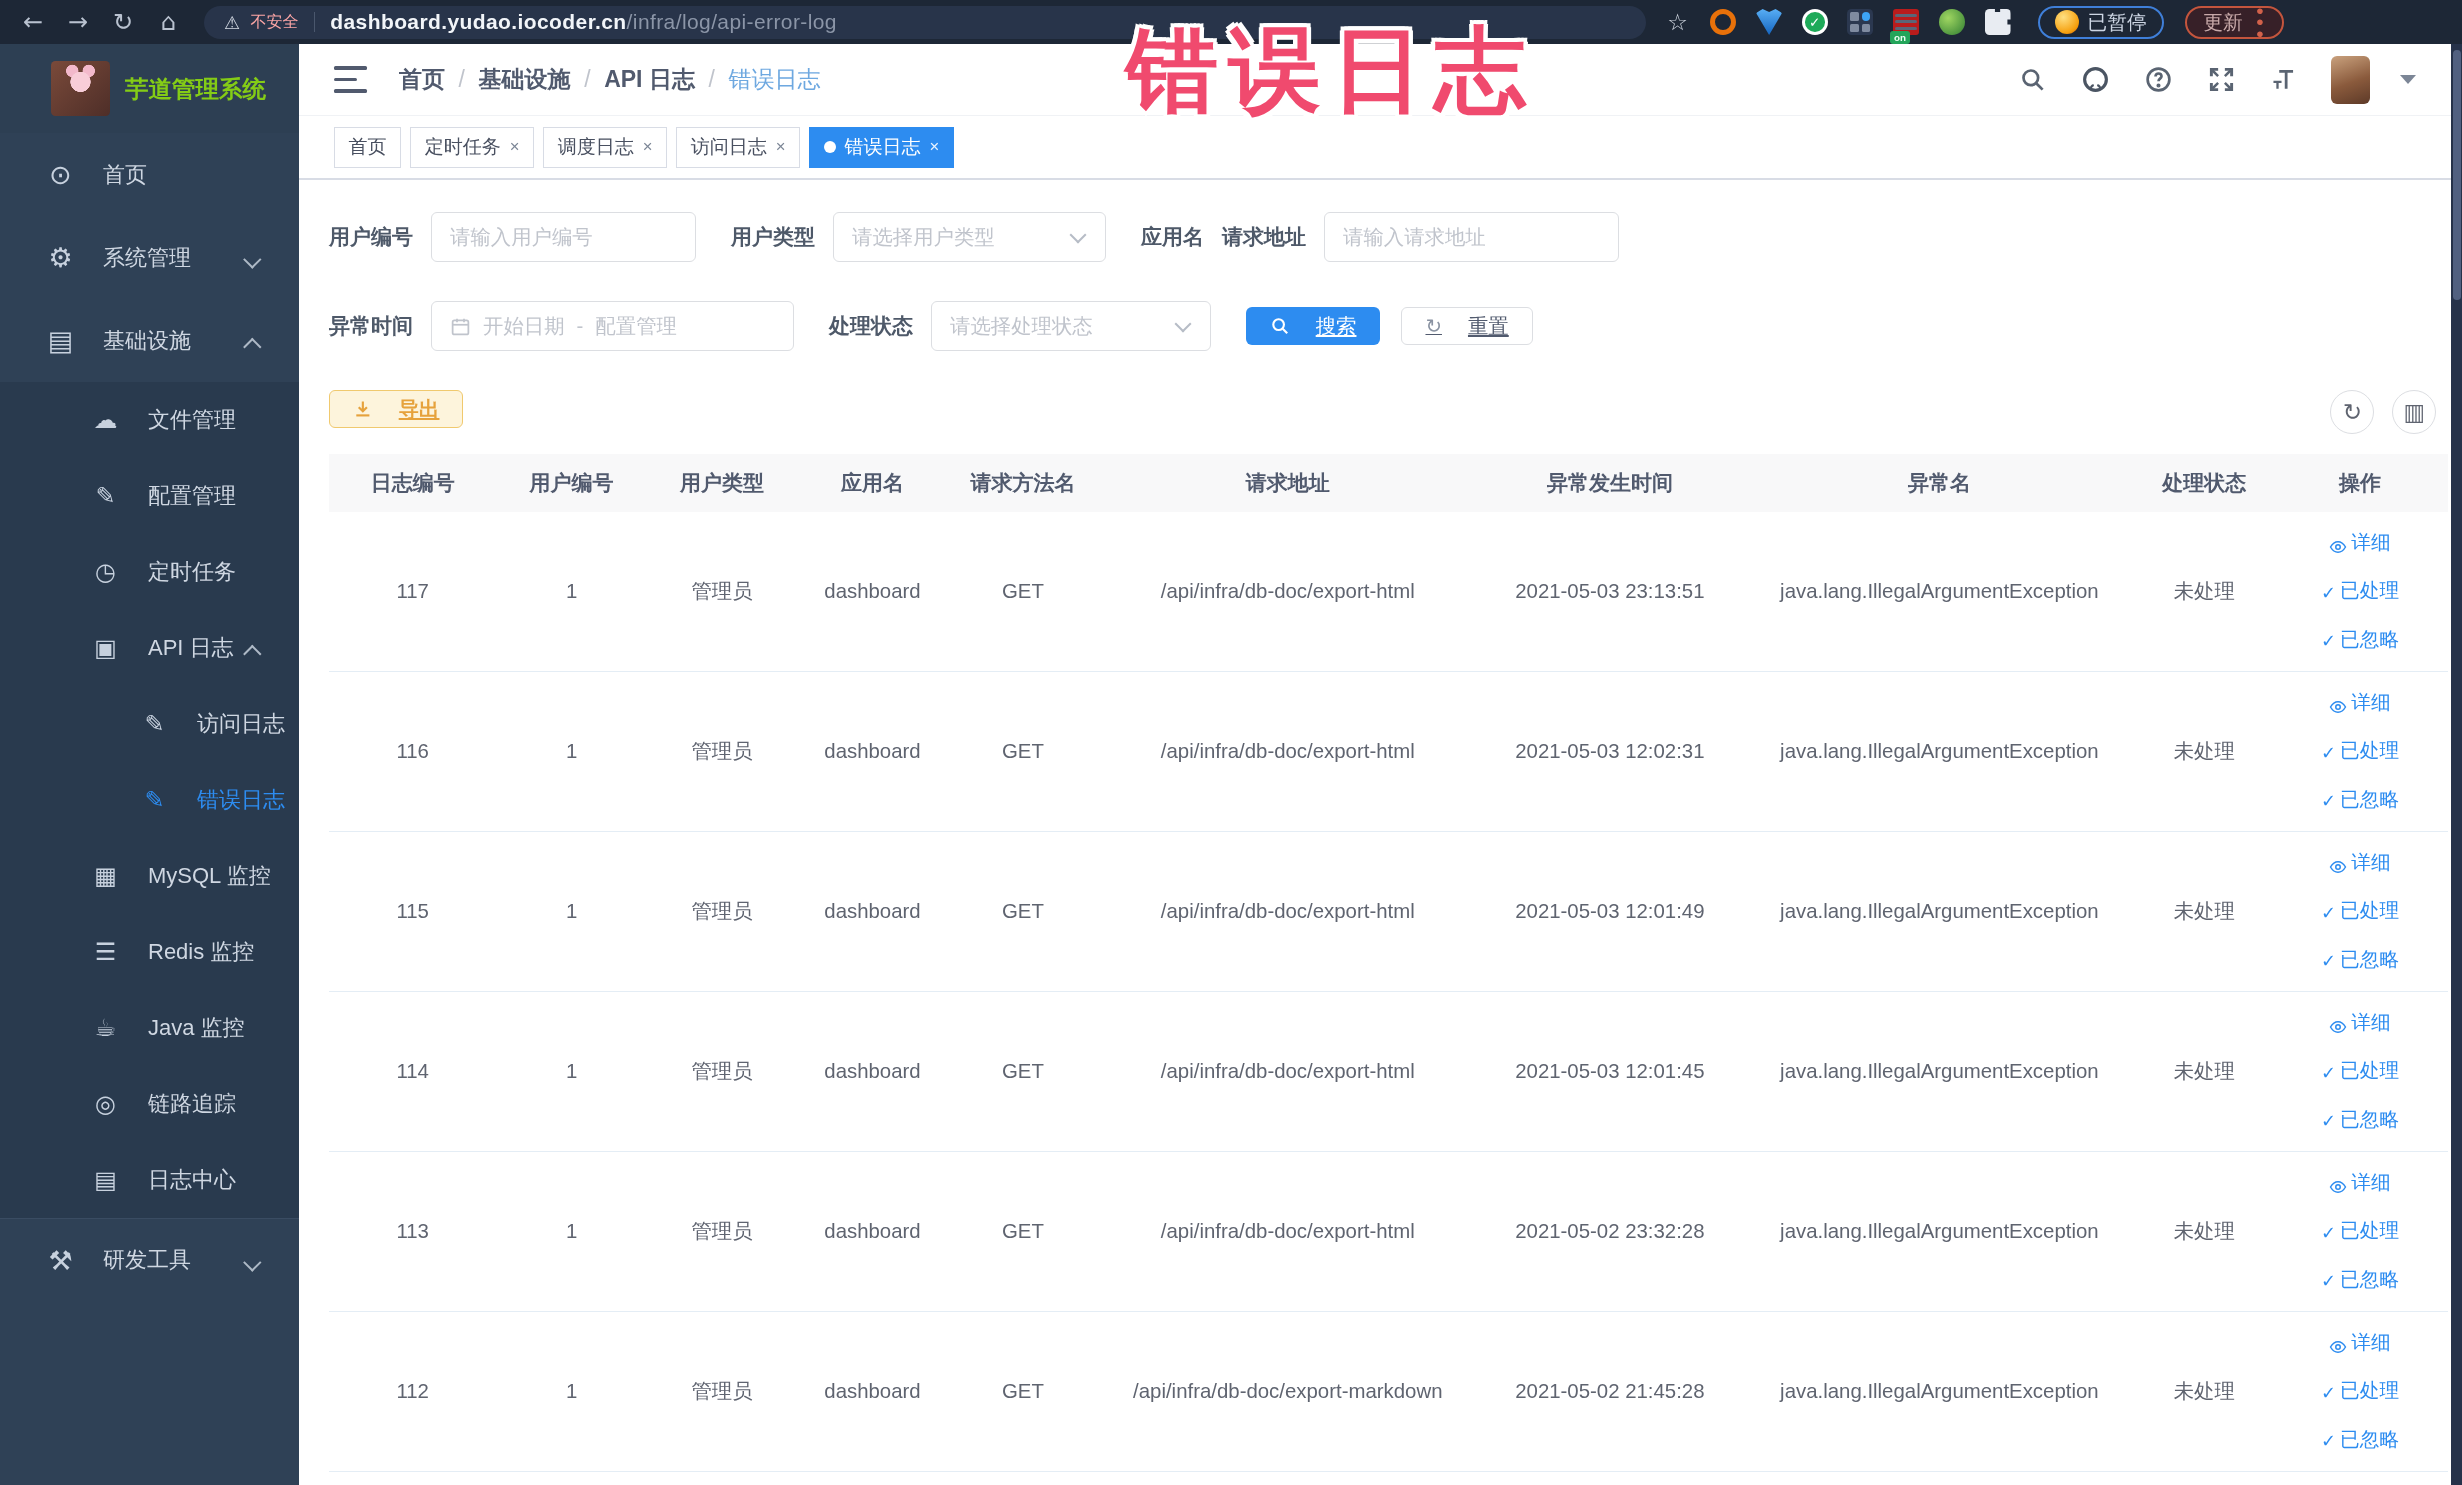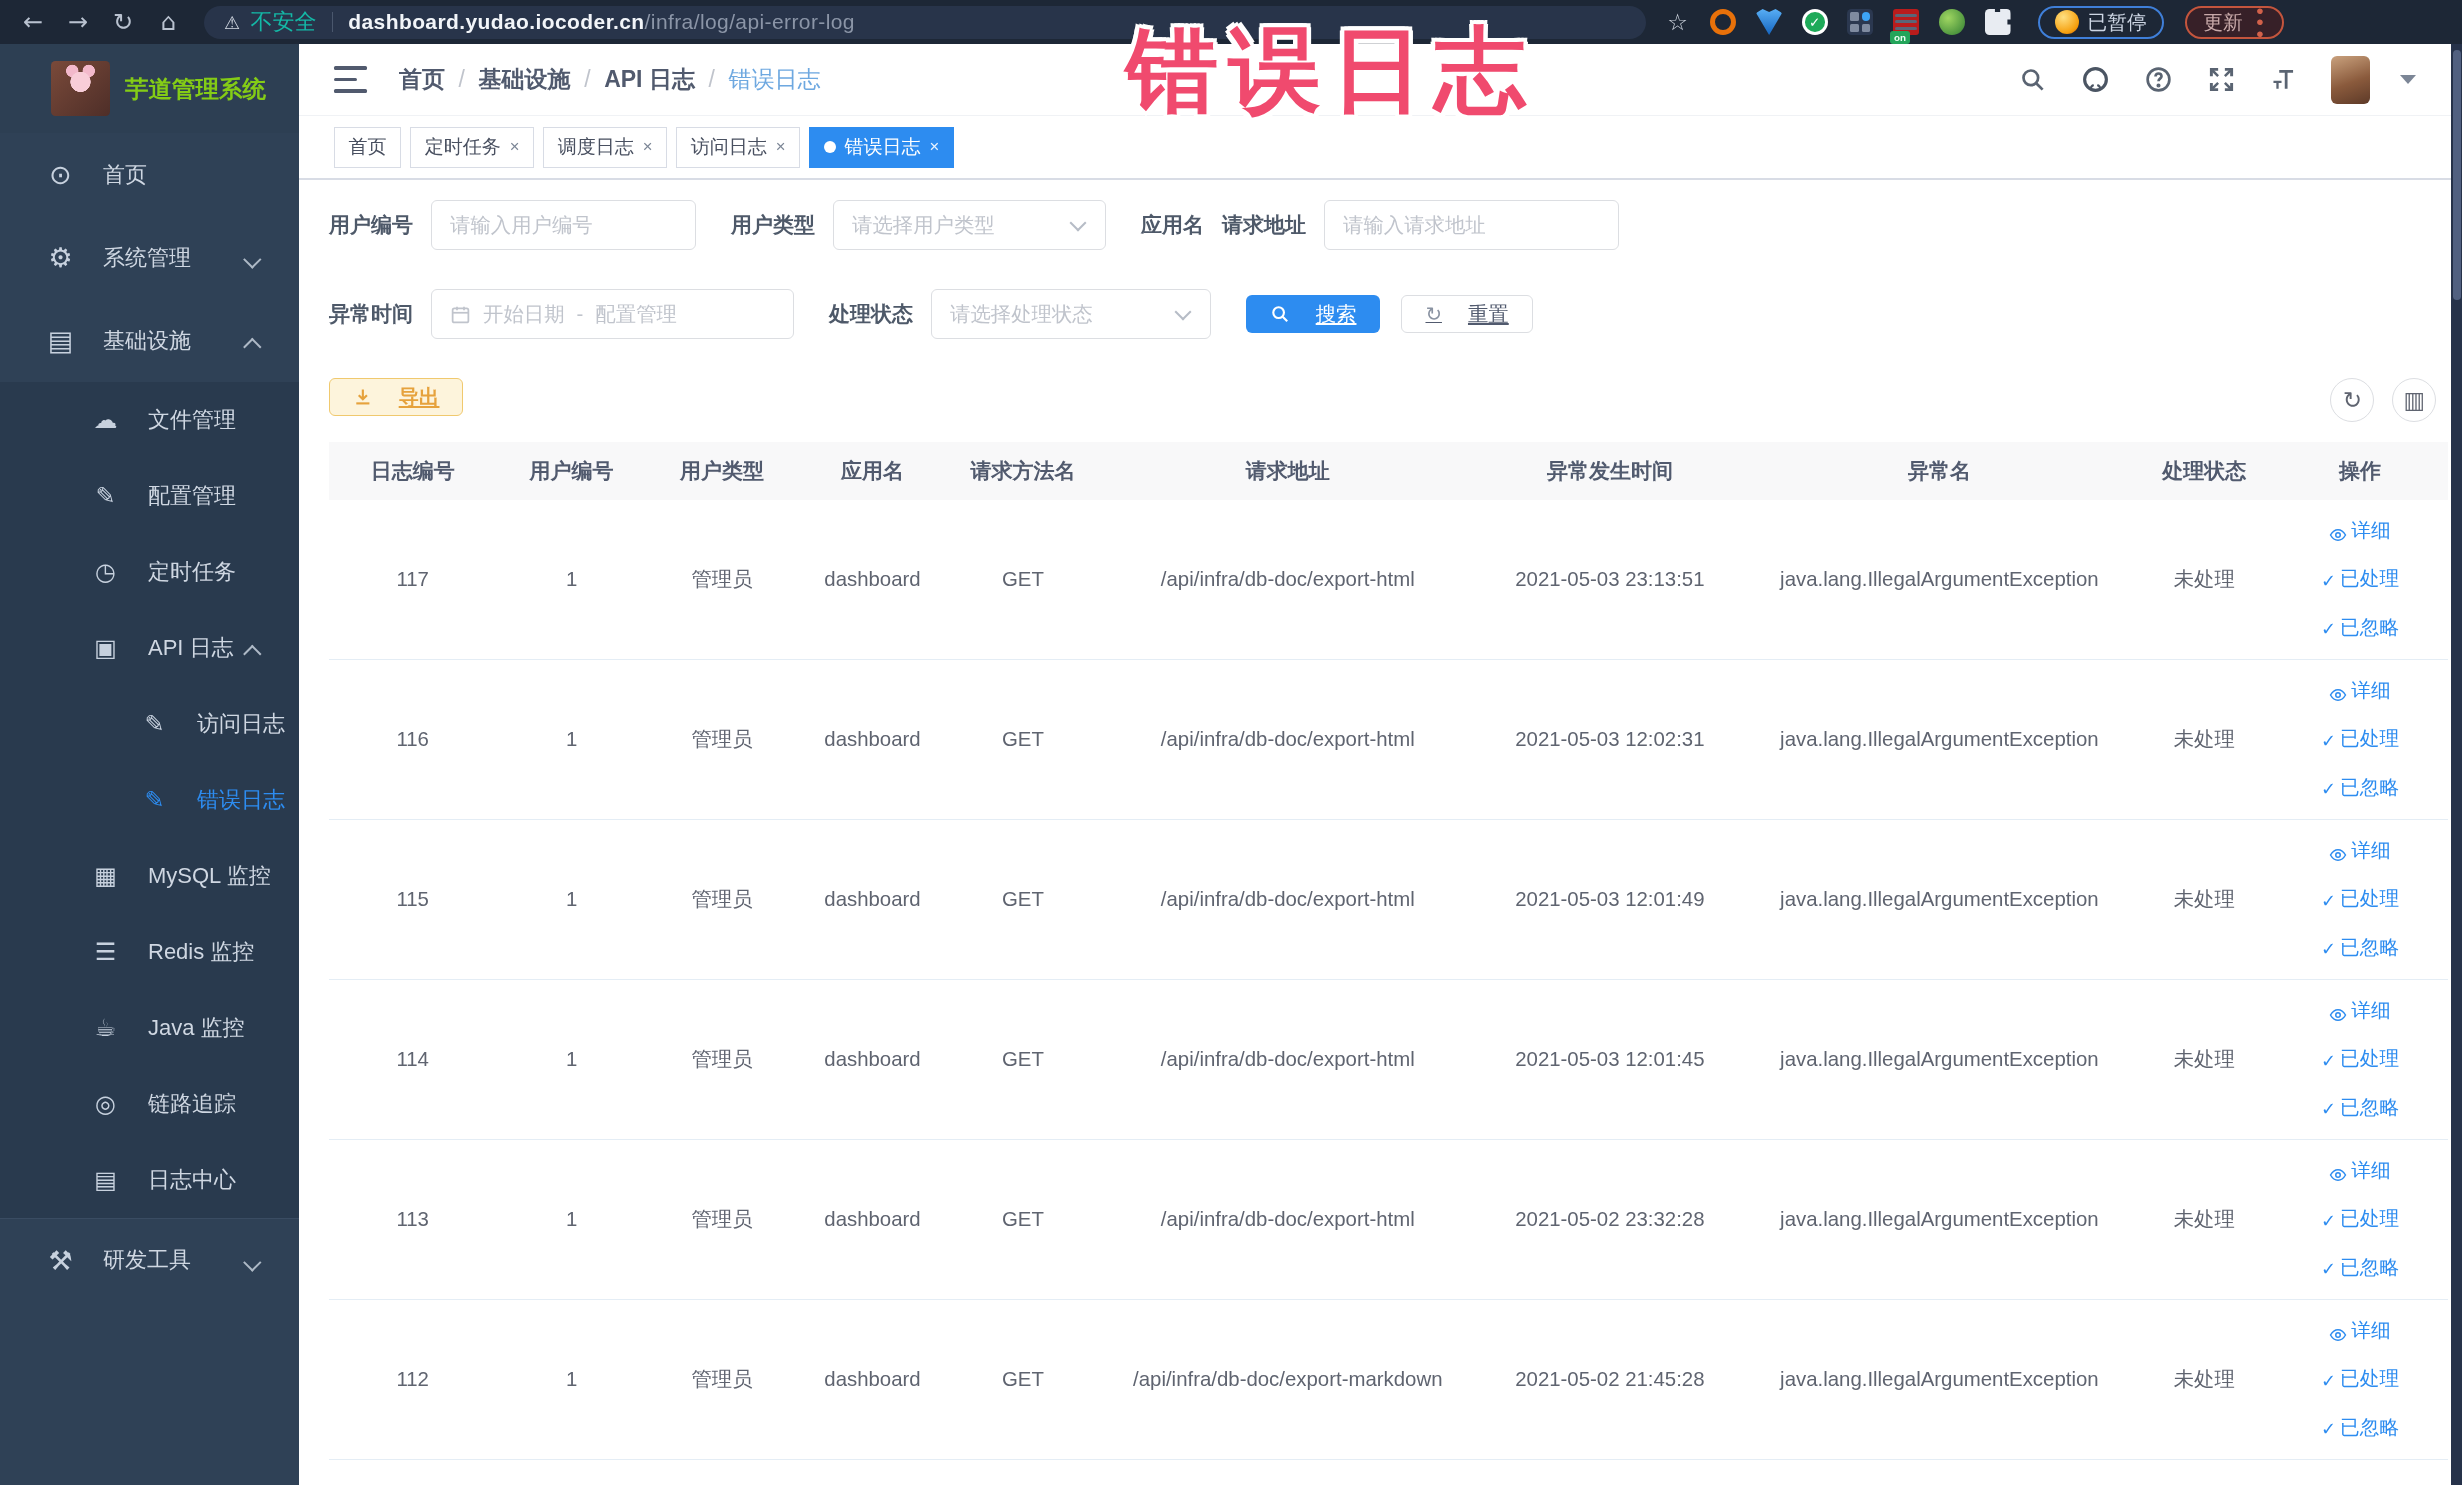--- a/index.html
+++ b/index.html
@@ -8,21 +8,21 @@
   .uicon { font-family:"DejaVu Sans",sans-serif; font-style:normal; }
 
   
   .browser-bar { position:absolute; left:0; top:0; width:2462px; height:44px;
     background:#1d2736; display:flex; align-items:center; padding:0 13.6px; gap:6px; z-index:5; }
   .nav-btn { width:39px; height:35px; display:flex; align-items:center; justify-content:center;
     color:#b9c2d0; font-size:24px; border-radius:50%; flex:0 0 auto; }
   .url-pill { height:33px; flex:0 0 1442px; margin-left:10.6px; background:#28344a; border-radius:16.7px;
     display:flex; align-items:center; padding:0 19.7px; gap:10.6px; }
   .warn-ico { color:#d6dce6; font-size:18px; }
-  .sec-label { color:#14b8a6; font-size:22px; }
+  .sec-label { color:#fca5a5; font-size:16px; }
   .pill-divider { width:1.5px; height:19.7px; background:#4a576d; margin:0 4.5px; }
   .url-text { font-size:21px; color:#f2f5f9; font-weight:bold; letter-spacing:0.4px;
     white-space:nowrap; overflow:hidden; }
   .url-path { color:#8b95a7; font-weight:normal; }
   .star-btn { color:#cfd6e0; font-size:23px; margin:0 7.6px 0 15px; }
   .ext-row { display:flex; align-items:center; gap:19.7px; margin-left:9px; }
   .ext { width:26px; height:26px; border-radius:6px; position:relative; flex:0 0 auto; }
   .ext-orange { border-radius:50%; border:5.3px solid #e8710a; background:#1d2736; }
   .ext-shield { background:linear-gradient(180deg,#58aef5 0%,#1565c0 100%);
     clip-path:polygon(50% 100%,0 15%,25% 0,50% 12%,75% 0,100% 15%); }
@@ -98,21 +98,21 @@
   
   .tabbar { height:64px; display:flex; align-items:center; gap:9px; padding:0 35px; border-bottom:2.3px solid #d8dce5; background:#fff; }
   .tag-tab { height:41px; display:flex; align-items:center; gap:9px; padding:0 13.6px;
     border:0.8px solid #d8dce5; background:#fff; color:#495060; font-size:19px; cursor:pointer; }
   .tag-tab .tab-close { font-size:16.7px; color:#7c8696; }
   .tag-tab.active { background:#2d8cf0; border-color:#2d8cf0; color:#fff; }
   .tag-tab.active .tab-close { color:#eaf4ff; }
   .tab-dot { width:12px; height:12px; border-radius:50%; background:#fff; }
 
   
-  .content { padding:20px 0 0 30px; }
+  .content { padding:32px 0 0 30px; }
   .filter-row { display:flex; align-items:center; margin-bottom:39px; }
   .f-label { font-size:21px; color:#4e5969; font-weight:700; margin-right:18px; white-space:nowrap; }
   .f-input { height:50px; border:0.8px solid #dcdee2; border-radius:6px; background:#fff;
     display:flex; align-items:center; padding:0 18px; font-size:20.4px; color:#c0c4cc; }
   .f-input input { border:none; outline:none; width:100%; font-size:20.4px; color:#515a6e; background:transparent; }
   .f-input input::placeholder { color:#c0c4cc; }
   .f-select { justify-content:space-between; cursor:pointer; }
   .sel-chevron { width:12px; height:12px; border-right:2.3px solid #b6bcc6; border-bottom:2.3px solid #b6bcc6;
     transform:rotate(45deg); margin:-4.5px 3px 0 13.6px; flex:0 0 auto; }
   .gap-field { margin-right:35px; }

